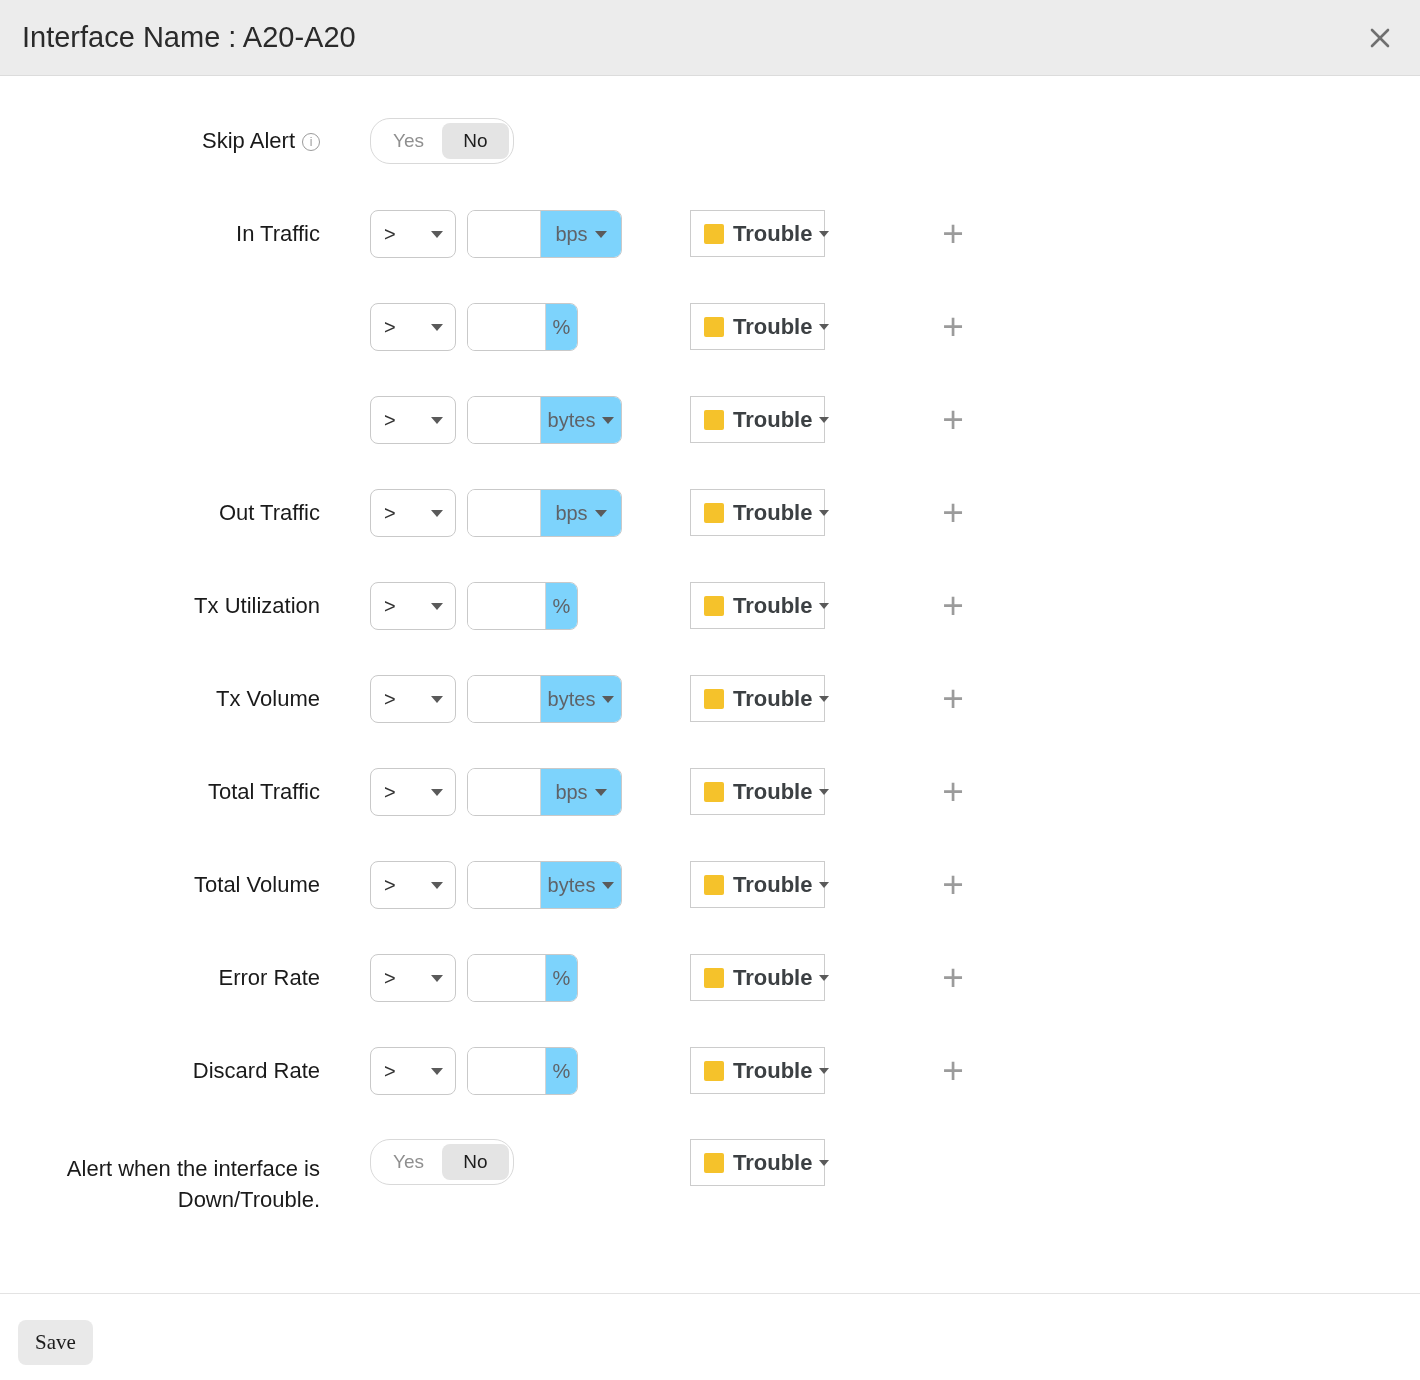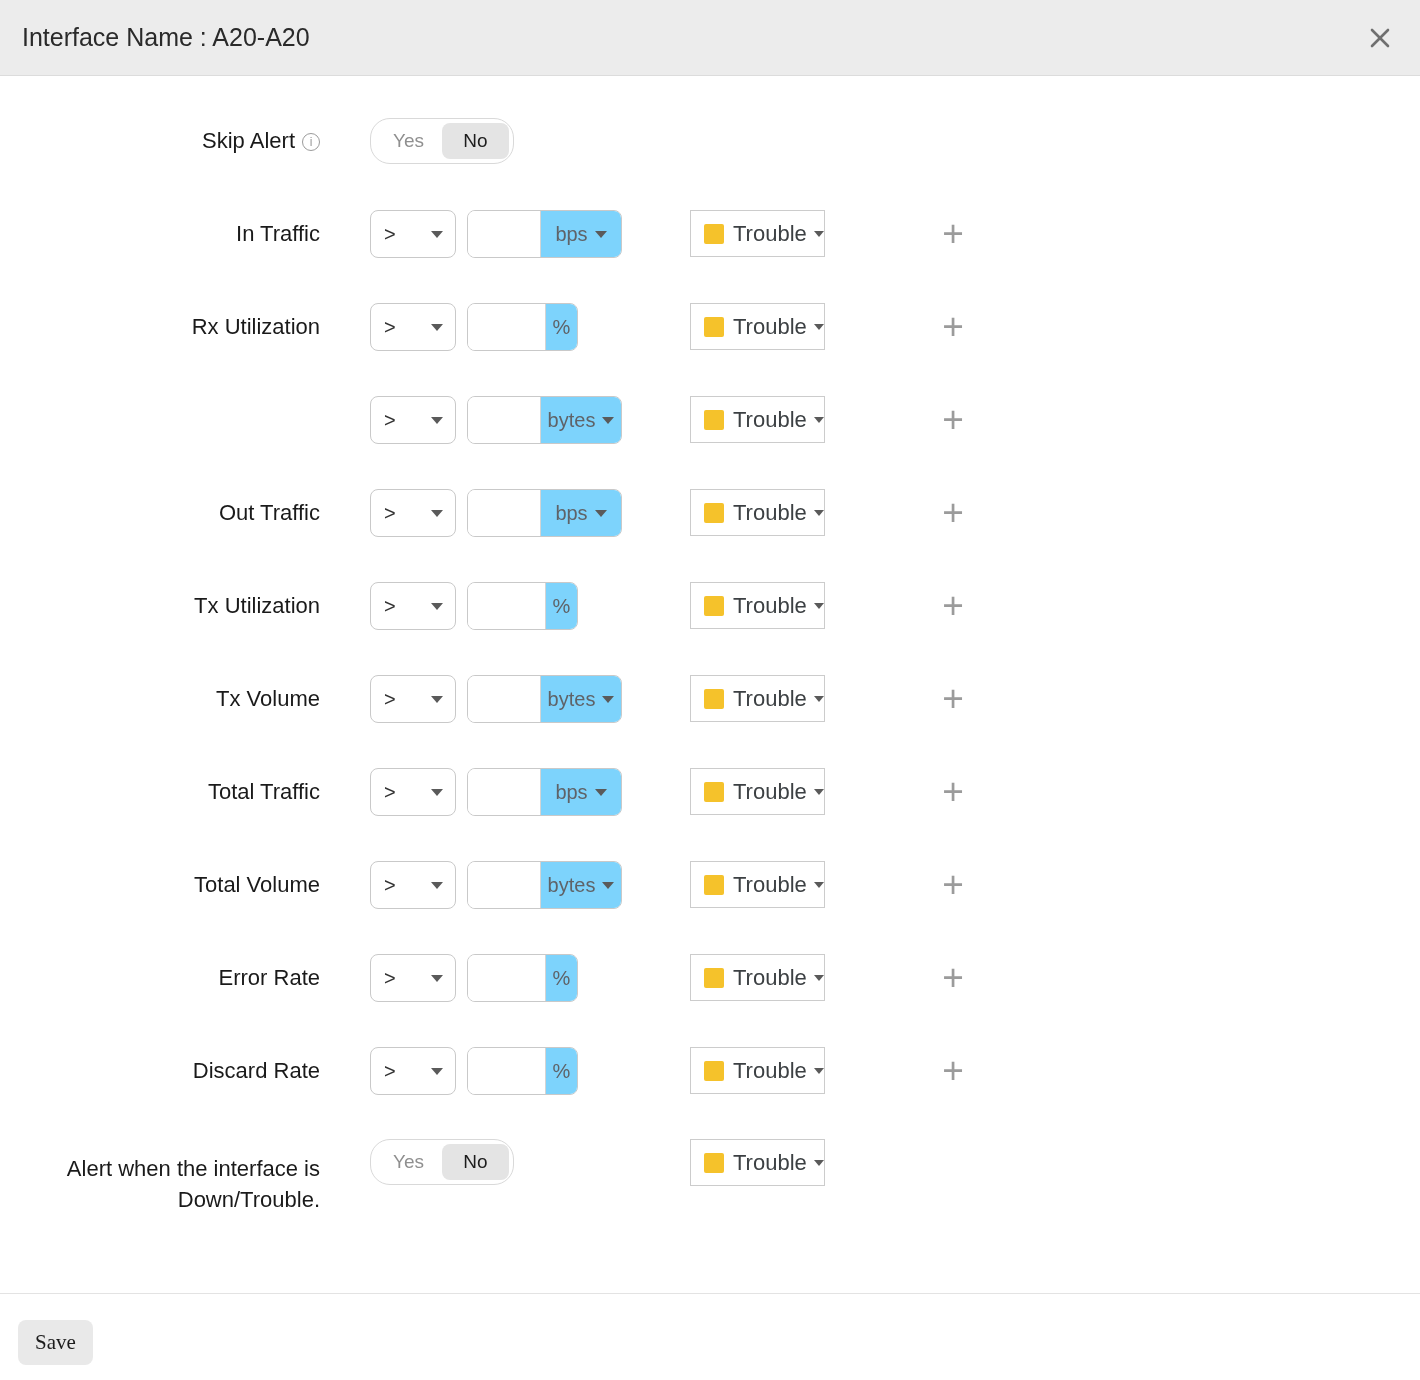--- a/index.html
+++ b/index.html
@@ -3,21 +3,21 @@
 <meta charset="utf-8">
 <style>
   * { margin:0; padding:0; box-sizing:border-box; }
   html,body { width:1420px; height:1380px; background:#ffffff;
               font-family:"Liberation Sans", sans-serif; }
   .dialog { position:relative; width:1420px; height:1380px; background:#fff; overflow:hidden; }
 
   
   .hdr { position:absolute; top:0; left:0; right:0; height:76px; background:#ececec;
          border-bottom:1px solid #dcdcdc; display:flex; align-items:center; }
-  .hdr-title { margin-left:22px; font-size:25px; font-weight:500; color:#2a2a2a; }
+  .hdr-title { margin-left:22px; font-size:29px; font-weight:500; color:#2a2a2a; }
   .close-btn { position:absolute; right:14px; top:12px; width:52px; height:52px; border:none;
                background:transparent; cursor:pointer; display:flex; align-items:center; justify-content:center; }
 
   
   .lbl { position:absolute; left:0; width:320px; text-align:right; font-size:22px;
          line-height:30px; color:#1a1a1a; }
   .info-icon { display:inline-flex; align-items:center; justify-content:center; width:18px; height:18px;
                border:1.5px solid #9b9b9b; border-radius:50%; color:#9b9b9b; font-size:12px;
                margin-left:7px; vertical-align:2px; }
 
@@ -50,21 +50,21 @@
   .vinput { border:none; outline:none; height:100%; padding:0 8px; font-size:20px; color:#333;
             font-family:"Liberation Sans", sans-serif; }
   .mrow.wide .vinput { width:72px; }
   .mrow.narrow .vinput { width:77px; }
   .vunit { background:#7dd3fc; border-left:1px solid #d4d4d4; display:flex; align-items:center;
            justify-content:center; font-size:20px; color:#5f6368; }
   .mrow.wide .vunit { width:81px; gap:7px; cursor:pointer; }
   .mrow.narrow .vunit { width:32px; }
 
   .sev { position:absolute; left:690px; top:0; width:135px; height:47px; background:#fff;
-         border:1px solid #cccccc; display:flex; align-items:center; padding-left:13px; cursor:pointer; }
+         border:1px solid #cccccc; display:flex; align-items:center; padding-left:13px; cursor:pointer;font-weight:bold; }
   .swatch { width:20px; height:20px; border-radius:2px; background:#F5C22B; flex:none; }
   .sev-val { font-size:22px; color:#3c4043; margin-left:9px; }
 
   .plus-btn { position:absolute; left:930px; top:0; width:46px; height:48px; border:none; background:transparent;
               display:flex; align-items:center; justify-content:center; font-size:37px; font-weight:300;
               color:#9b9b9b; cursor:pointer; font-family:"Liberation Sans", sans-serif; }
 
   
   .row-down { position:absolute; top:1139px; left:0; right:0; height:80px; }
   .row-down .lbl { top:14px; line-height:31px; }
@@ -116,21 +116,20 @@
       </div>
       <div class="sev">
         <span class="swatch"></span>
         <span class="sev-val">Trouble</span>
         <span class="caret sm"></span>
         </div>
       <button class="plus-btn">+</button>
     </div>
 
     <div class="mrow narrow">
-      <div class="lbl">Rx Utilization</div>
       <div class="cond">
         <span class="cond-val">&gt;</span>
         <span class="caret"></span>
         </div>
       <div class="vgroup">
         <input class="vinput" value="" style="">
         <div class="vunit">
           <span>%</span>
           </div>
       </div>

